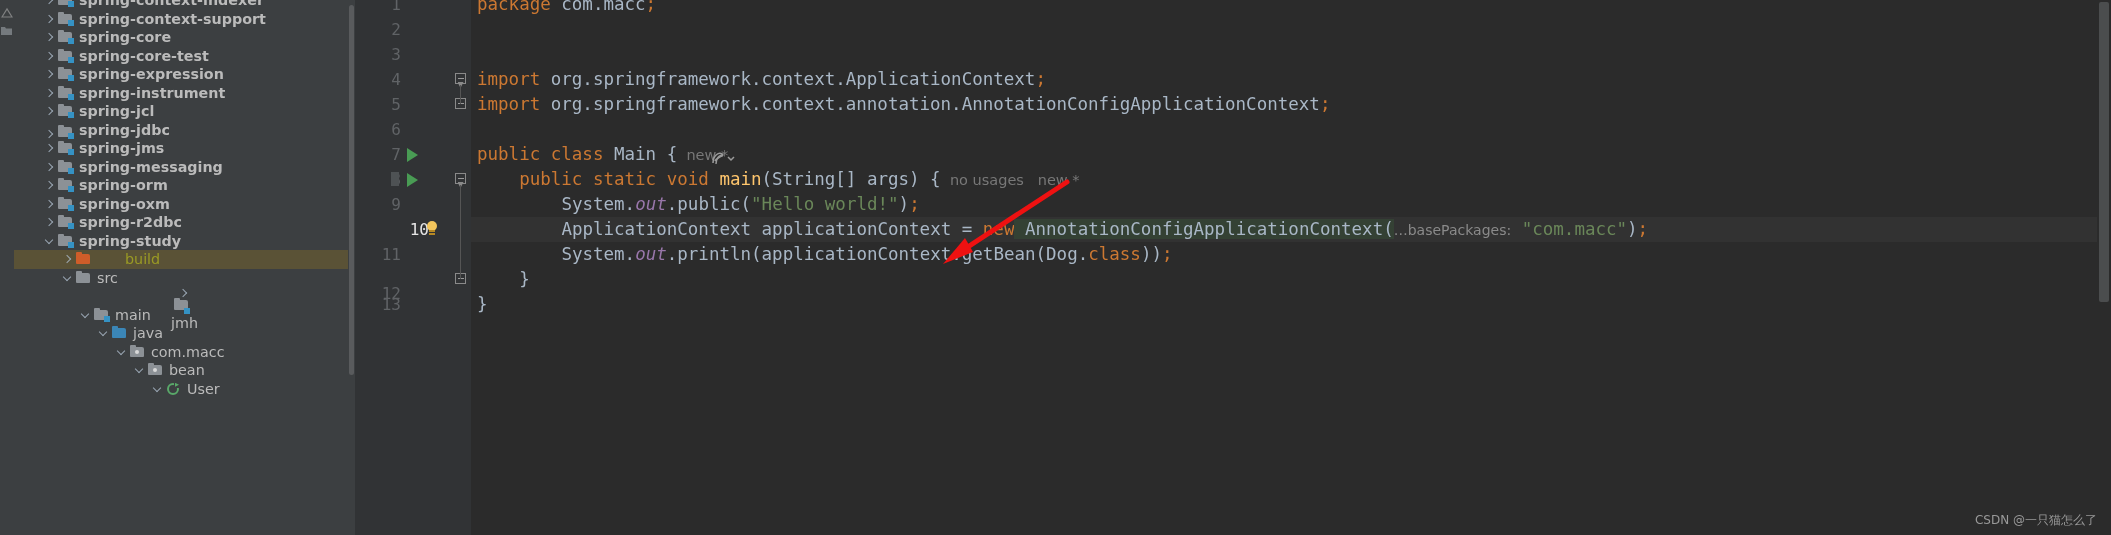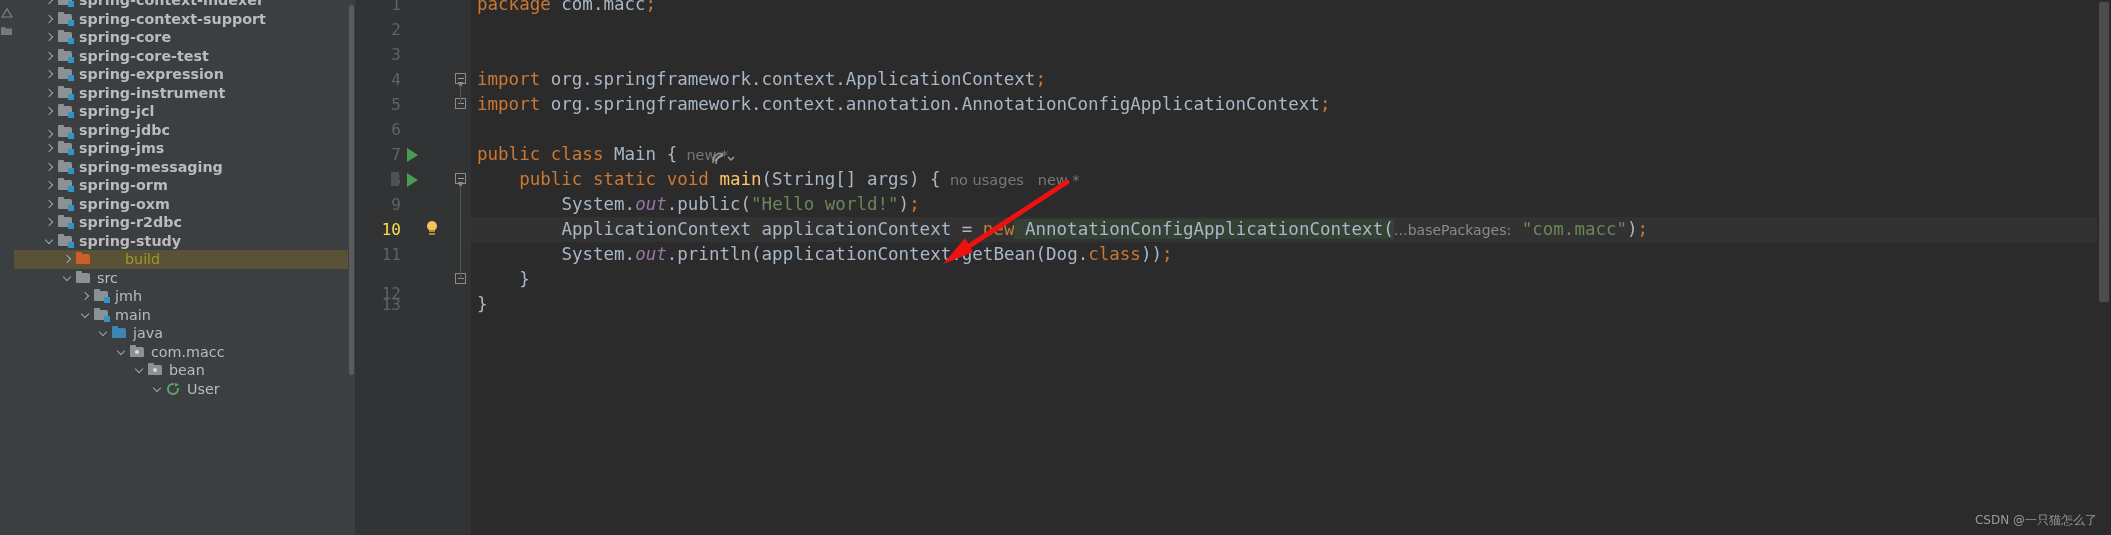--- a/index.html
+++ b/index.html
@@ -113,21 +113,21 @@
   .codeline{
     position:absolute;left:0;height:25px;line-height:25px;white-space:pre;
     font-family:"DejaVu Sans Mono","Liberation Mono",monospace;
     font-size:17.5px;
   }
   .lnum{
     position:absolute;width:46px;text-align:right;height:25px;line-height:25px;
     font-family:"DejaVu Sans Mono","Liberation Mono",monospace;
     font-size:16px;color:#606366;
   }
-  .lnum.cur{color:#fde047;}
+  .lnum.cur{color:#e5e5e5;padding-left:28px;}
 
   .k{color:#cc7832;}       
   .t{color:#a9b7c6;}       
   .s{color:#6a8759;}       
   .f{color:#ffc66d;}       
   .st{color:#9876aa;font-style:italic;}
   .hint{color:#787878;font-size:14.5px;font-family:"DejaVu Sans","Liberation Sans",sans-serif;}
   .phint{color:#8a8a8a;font-size:14px;font-family:"DejaVu Sans","Liberation Sans",sans-serif;}
 
   
@@ -306,21 +306,21 @@
           <span class="chev"></span>
           <span class="ico folder-orange"></span>
           <span class="lbl olive">build</span>
         </div>
         <div class="row" style="position: absolute; left: 0px; right: 0px; top: 268.5px;">
           <span style="display: inline-block; flex: 0 0 auto; width: 48px;"></span>
           <span class="chev down"></span>
           <span class="ico folder"></span>
           <span class="lbl">src</span>
         </div>
-        <div class="row" style="position: absolute; left: 0px; right: 0px; top: 287px;">
+        <div class="row" style="position: absolute; left: 0px; right: 0px; top: 287px; flex-direction: column;">
           <span style="display: inline-block; flex: 0 0 auto; width: 66px;"></span>
           <span class="chev"></span>
           <span class="ico mod">
             <span class="badge"></span>
           </span>
           <span class="lbl">jmh</span>
         </div>
         <div class="row" style="position: absolute; left: 0px; right: 0px; top: 305.5px;">
           <span style="display: inline-block; flex: 0 0 auto; width: 66px;"></span>
           <span class="chev down"></span>

